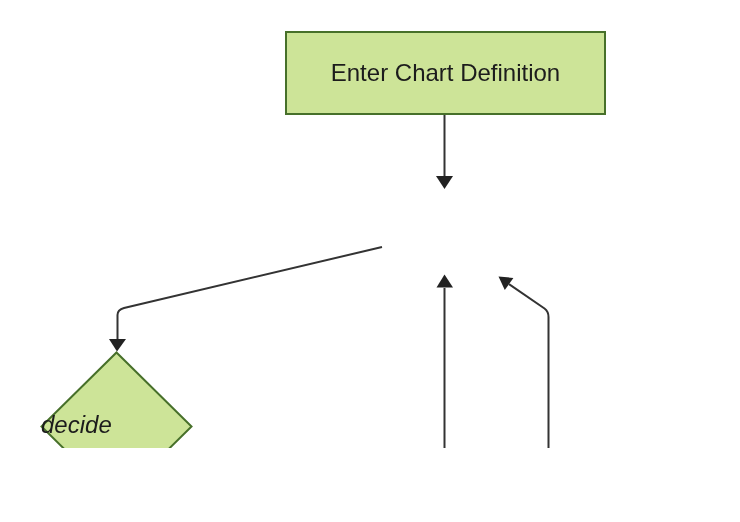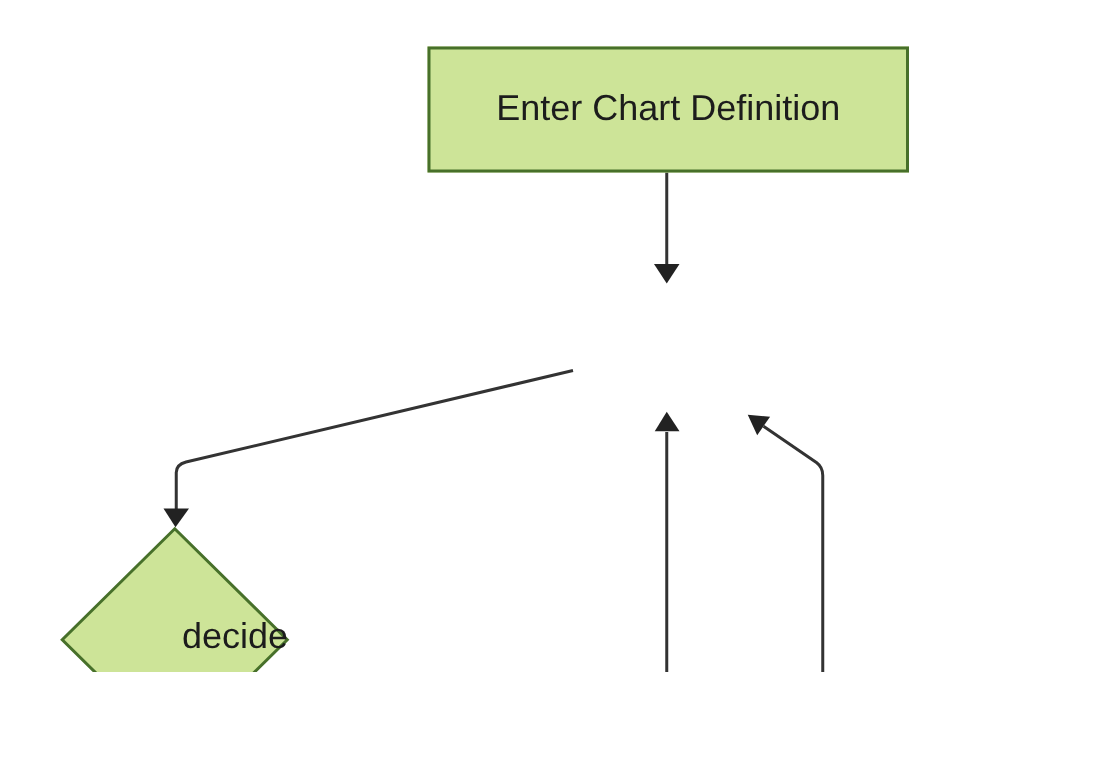--- a/index.html
+++ b/index.html
@@ -61,21 +61,22 @@
     top: 190px;
     width: 126px;
     height: 82px;
     border-radius: 10px;
   }
   .diamond-label-box {
     position: absolute;
     left: 41px;
     top: 412px;
     width: 151px;
-    text-align: right;
+    text-align: left;
+    font-style: italic;
   }
 </style>
 </head>
 <body>
 
 <div class="stage">
 
   <svg width="740" height="522" viewBox="0 0 740 522">
 
     <path class="edge" d="M444.5,115 V176.5"></path>

